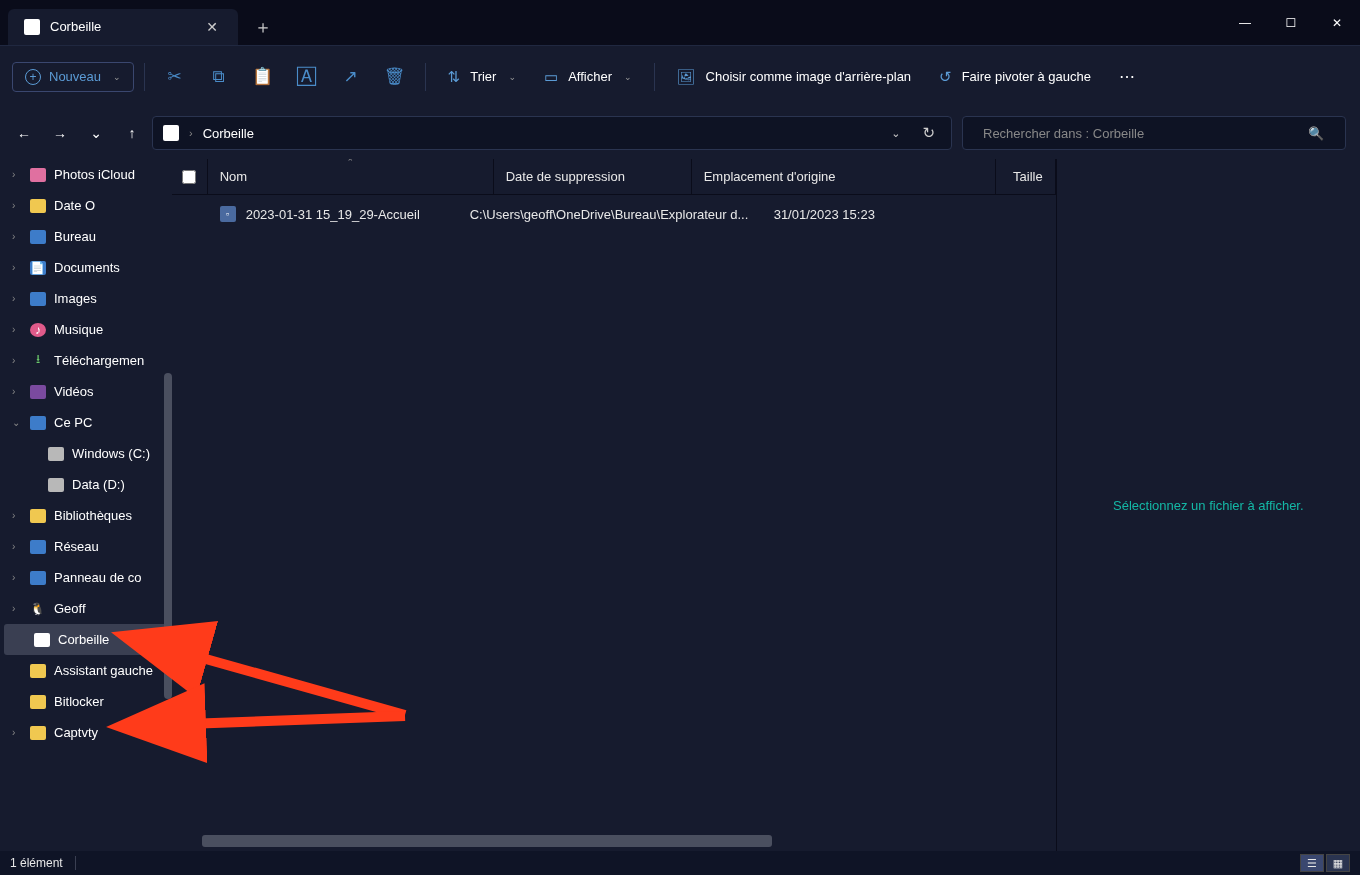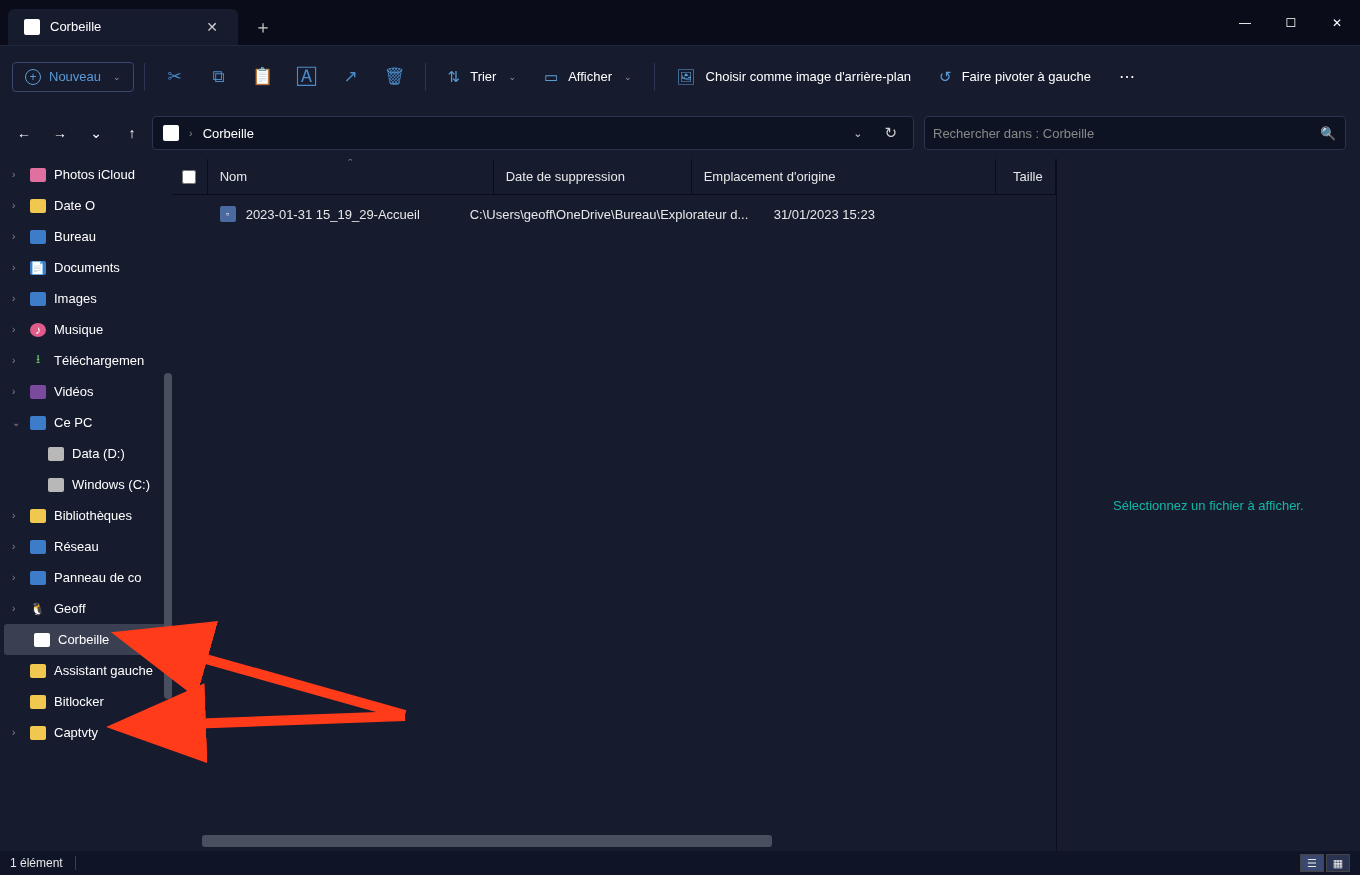--- a/index.html
+++ b/index.html
@@ -33,21 +33,21 @@
 .navbar { height: 52px; display: flex; align-items: center; padding: 0 14px; gap: 10px; background: #161b2e; }
 .nav-arrows { display: flex; align-items: center; gap: 16px; }
 .nav-btn { width: 20px; height: 20px; display: flex; align-items: center; justify-content: center; cursor: pointer; color: #fff; font-size: 14px; }
 .addressbar { flex: 1; height: 34px; background: #0e1324; border: 1px solid #2a3450; border-radius: 4px; display: flex; align-items: center; padding: 0 10px; gap: 10px; }
 .addr-icon { width: 16px; height: 16px; background: #fff; border-radius: 2px; font-size: 10px; display: flex; align-items: center; justify-content: center; }
 .addr-sep { color: #888; font-size: 11px; }
 .addr-text { font-size: 13px; color: #fff; }
 .addr-spacer { flex: 1; }
 .addr-chev { color: #ccc; font-size: 11px; cursor: pointer; padding: 0 6px; }
 .addr-refresh { color: #ccc; font-size: 15px; cursor: pointer; padding: 0 6px; }
-.searchbox { width: 422px; height: 34px; background: #0e1324; border: 1px solid #2a3450; border-radius: 4px; display: flex; align-items: center; padding: 0 8px; }
+.searchbox { width: 384px; height: 34px; background: #0e1324; border: 1px solid #2a3450; border-radius: 4px; display: flex; align-items: center; padding: 0 20px; }
 .searchbox input { flex: 1; background: transparent; border: none; outline: none; color: #fff; font-size: 13px; }
 .searchbox input::placeholder { color: #888; }
 .search-icon { color: #ccc; font-size: 13px; cursor: pointer; }
 
 
 .main { flex: 1; display: flex; background: #161b2e; overflow: hidden; }
 
 
 .sidebar { width: 176px; background: #161b2e; overflow-y: auto; position: relative; border-right: none; }
 .sb-scrollthumb { position: absolute; right: 0; top: 214px; width: 8px; height: 326px; background: #4a4f5f; border-radius: 4px; }
@@ -235,26 +235,26 @@
           <span>Vidéos</span>
         </div>
         <div class="sb-item">
           <span class="sb-chev expanded">⌄</span>
           <span class="sb-ficon icon-pc"></span>
           <span>Ce PC</span>
         </div>
         <div class="sb-item indent">
           <span class="sb-chev"></span>
           <span class="sb-ficon icon-drive"></span>
+          <span>Windows (C:)</span>
+        </div>
+        <div class="sb-item indent">
+          <span class="sb-chev"></span>
+          <span class="sb-ficon icon-drive"></span>
           <span>Data (D:)</span>
-        </div>
-        <div class="sb-item indent">
-          <span class="sb-chev"></span>
-          <span class="sb-ficon icon-drive"></span>
-          <span>Windows (C:)</span>
         </div>
         <div class="sb-item">
           <span class="sb-chev">›</span>
           <span class="sb-ficon folder-y"></span>
           <span>Bibliothèques</span>
         </div>
         <div class="sb-item">
           <span class="sb-chev">›</span>
           <span class="sb-ficon icon-net"></span>
           <span>Réseau</span>

